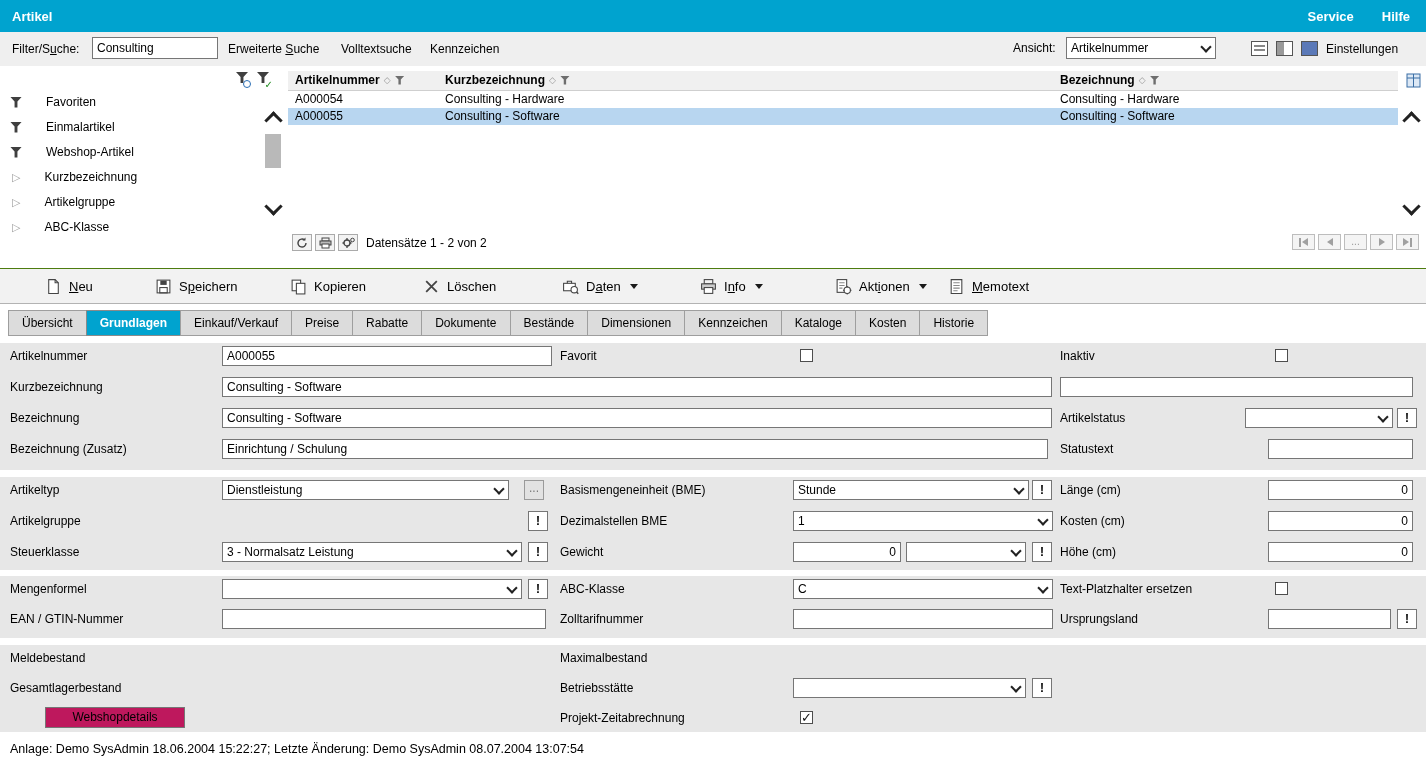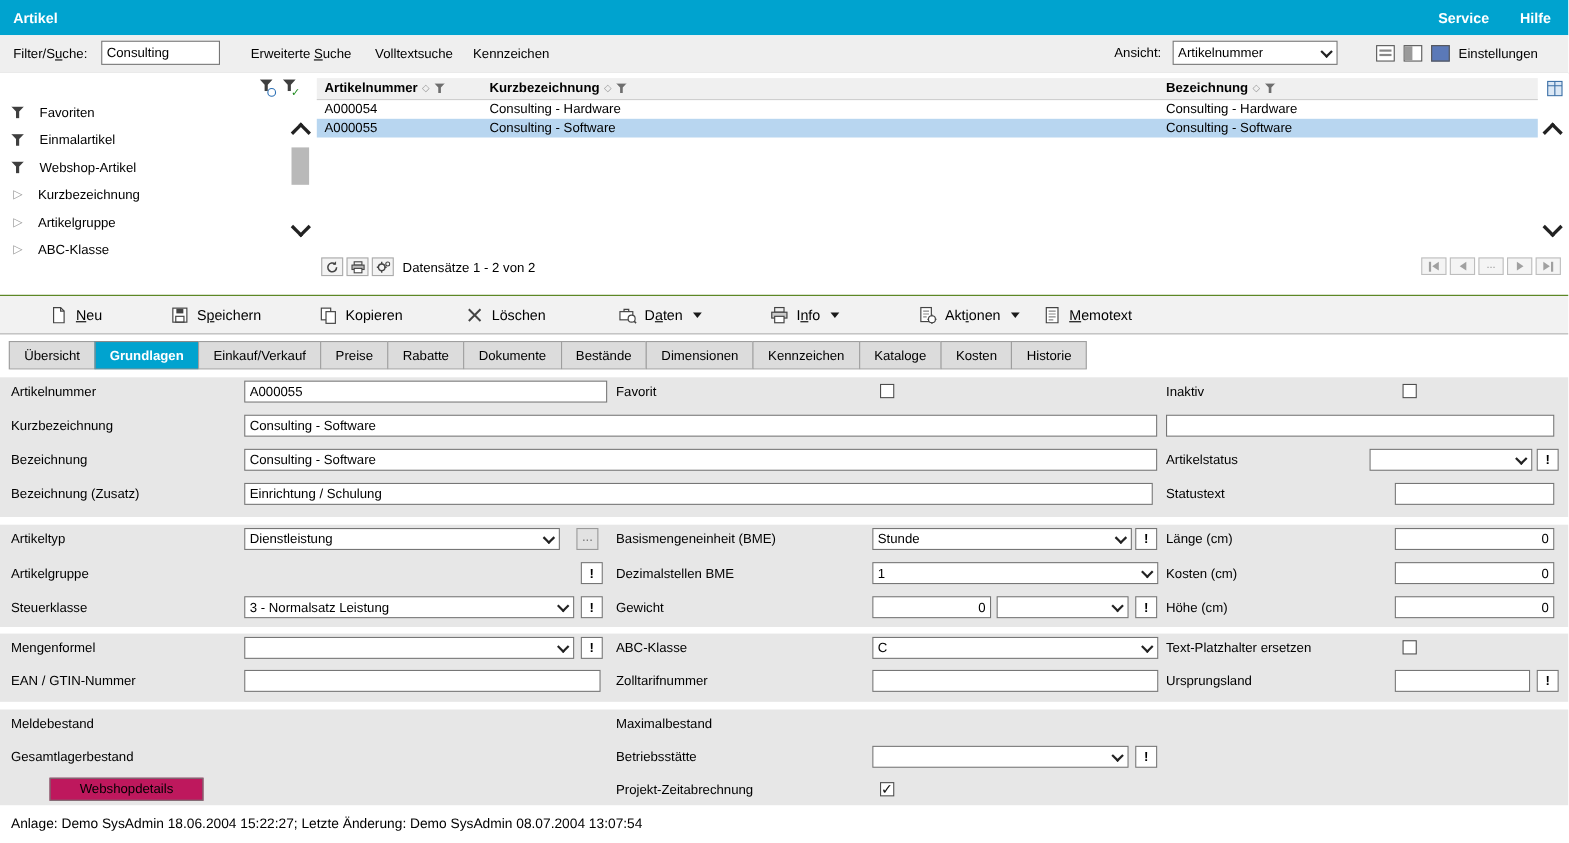--- a/index.html
+++ b/index.html
@@ -27,21 +27,21 @@
   .chev.big{width:10px;height:10px;border-width:0 3px 3px 0;}
   .chev.up{transform:rotate(-135deg);margin-top:4px;}
   
   .bang{position:absolute;width:20px;height:20px;border:1px solid #767676;background:#fff;box-sizing:border-box;font-weight:bold;text-align:center;line-height:18px;cursor:pointer;}
   .btn-dots{position:absolute;width:20px;height:20px;border:1px solid #9a9a9a;background:#e2e2e2;box-sizing:border-box;color:#777;text-align:center;line-height:14px;cursor:pointer;}
   
   .cb{position:absolute;width:13px;height:13px;border:1px solid #4d4d4d;background:#fff;box-sizing:border-box;cursor:pointer;}
   .cb.checked::after{content:"\2713";position:absolute;left:0px;top:-2px;font-size:13px;font-weight:bold;color:#111;}
   
   .listarea{position:absolute;left:0;top:66px;width:1426px;height:192px;background:#fff;}
-  .tree-item{position:absolute;display:flex;align-items:center;gap:14px;height:20px;cursor:pointer;white-space:nowrap;}
+  .tree-item{position:absolute;display:flex;align-items:center;gap:24px;height:20px;cursor:pointer;white-space:nowrap;}
   .funnel{display:inline-block;width:12px;height:11px;background:#3f3f3f;clip-path:polygon(0 0,100% 0,62% 45%,62% 100%,38% 100%,38% 45%);flex:none;}
   .funnel.small{width:10px;height:9px;background:#6e6e6e;}
   .tri{color:#9a9a9a;font-size:11px;line-height:11px;flex:none;}
   .gridheader{position:absolute;left:288px;top:5px;width:1110px;height:19px;background:#f0f0f0;border-bottom:1px solid #cfcfcf;}
   .hcell{position:absolute;top:7px;display:flex;align-items:center;gap:4px;font-weight:bold;white-space:nowrap;}
   .diam{color:#9a9a9a;font-size:9px;}
   .gridrow{position:absolute;left:288px;width:1110px;height:17px;}
   .gridrow.selected{background:var(--selection,#b8d6f0);}
   .gcell{position:absolute;line-height:17px;white-space:nowrap;}
   .vscroll-btn{position:absolute;width:22px;height:20px;display:flex;align-items:center;justify-content:center;cursor:pointer;background:#fff;}
@@ -77,21 +77,21 @@
   <div class="titlebar">
     <span class="title">Artikel</span>
     <div class="right">
       <span>Service</span>
       <span>Hilfe</span>
     </div>
   </div>
 
   <div class="filterbar">
     <span class="link" style="left:12px;top:9px;cursor:default;">Filter/S<u>u</u>che:</span>
-    <input class="tinput" style="left: 92px; top: 5px; width: 108px;" value="Consulting">
+    <input class="tinput" style="left: 92px; top: 5px; width: 126px;" value="Consulting">
     <span class="link" style="left:228px;top:9px;">Erweiterte <u>S</u>uche</span>
     <span class="link" style="left:341px;top:9px;">Volltextsuche</span>
     <span class="link" style="left:430px;top:9px;">Kennzeichen</span>
 
     <span class="lbl" style="left:1013px;top:6px;">Ansicht:</span>
     <div class="sel" style="left:1066px;top:5px;width:150px;height:22px;">
       <span class="val">Artikelnummer</span>
       <span class="chev"></span>
     </div>
     <span class="viewicon list" style="left:1251px;top:9px;"></span>

